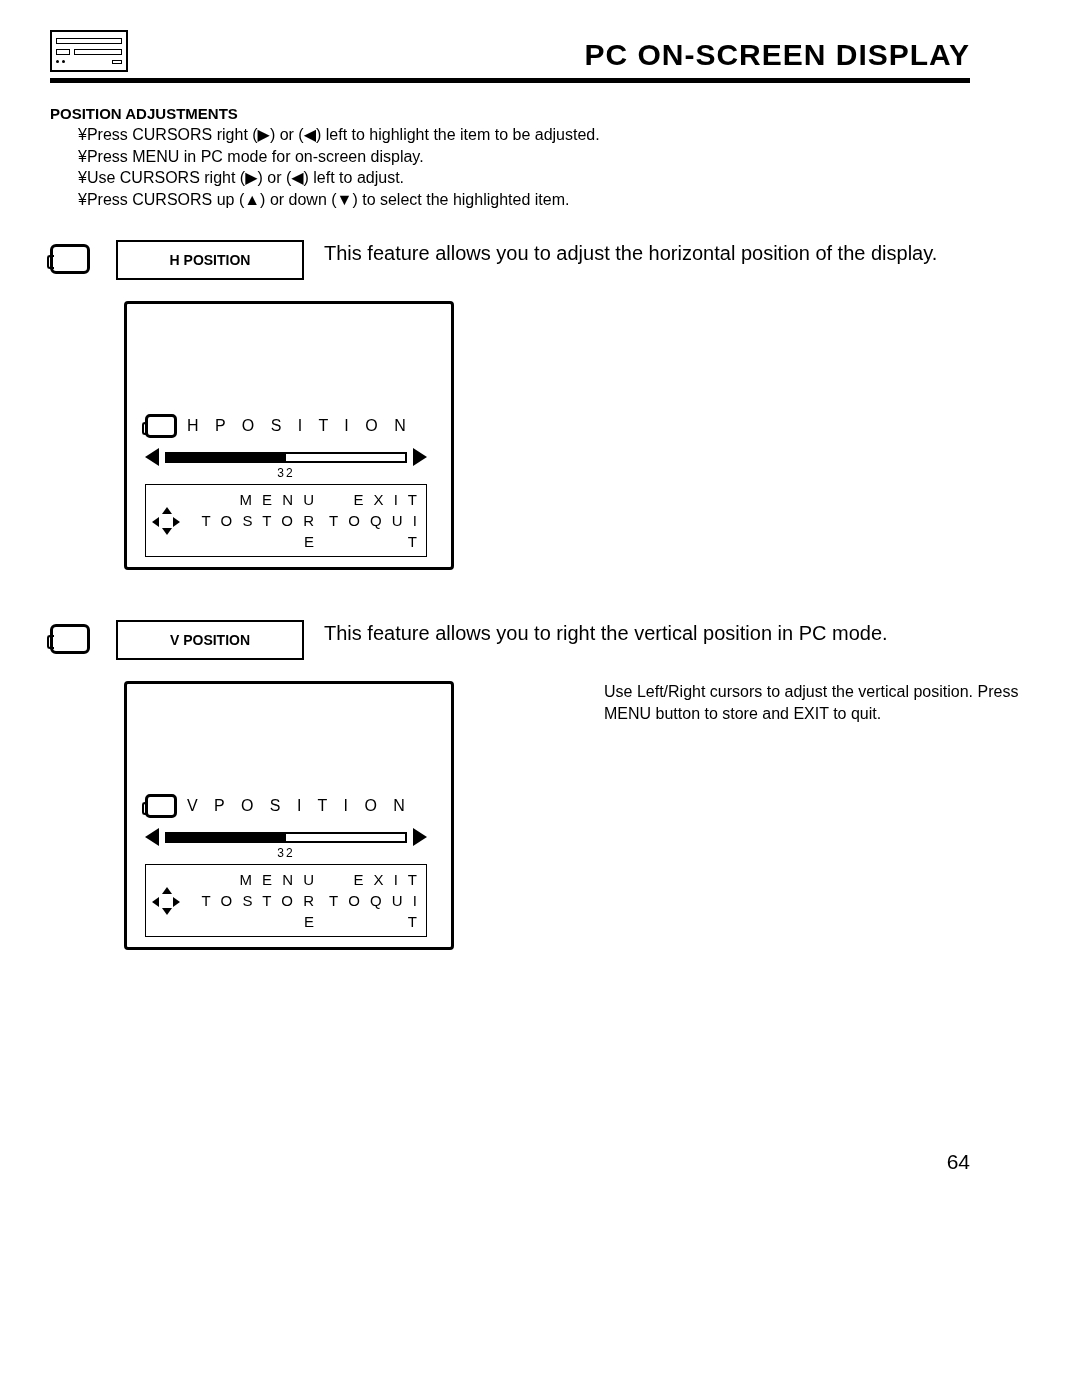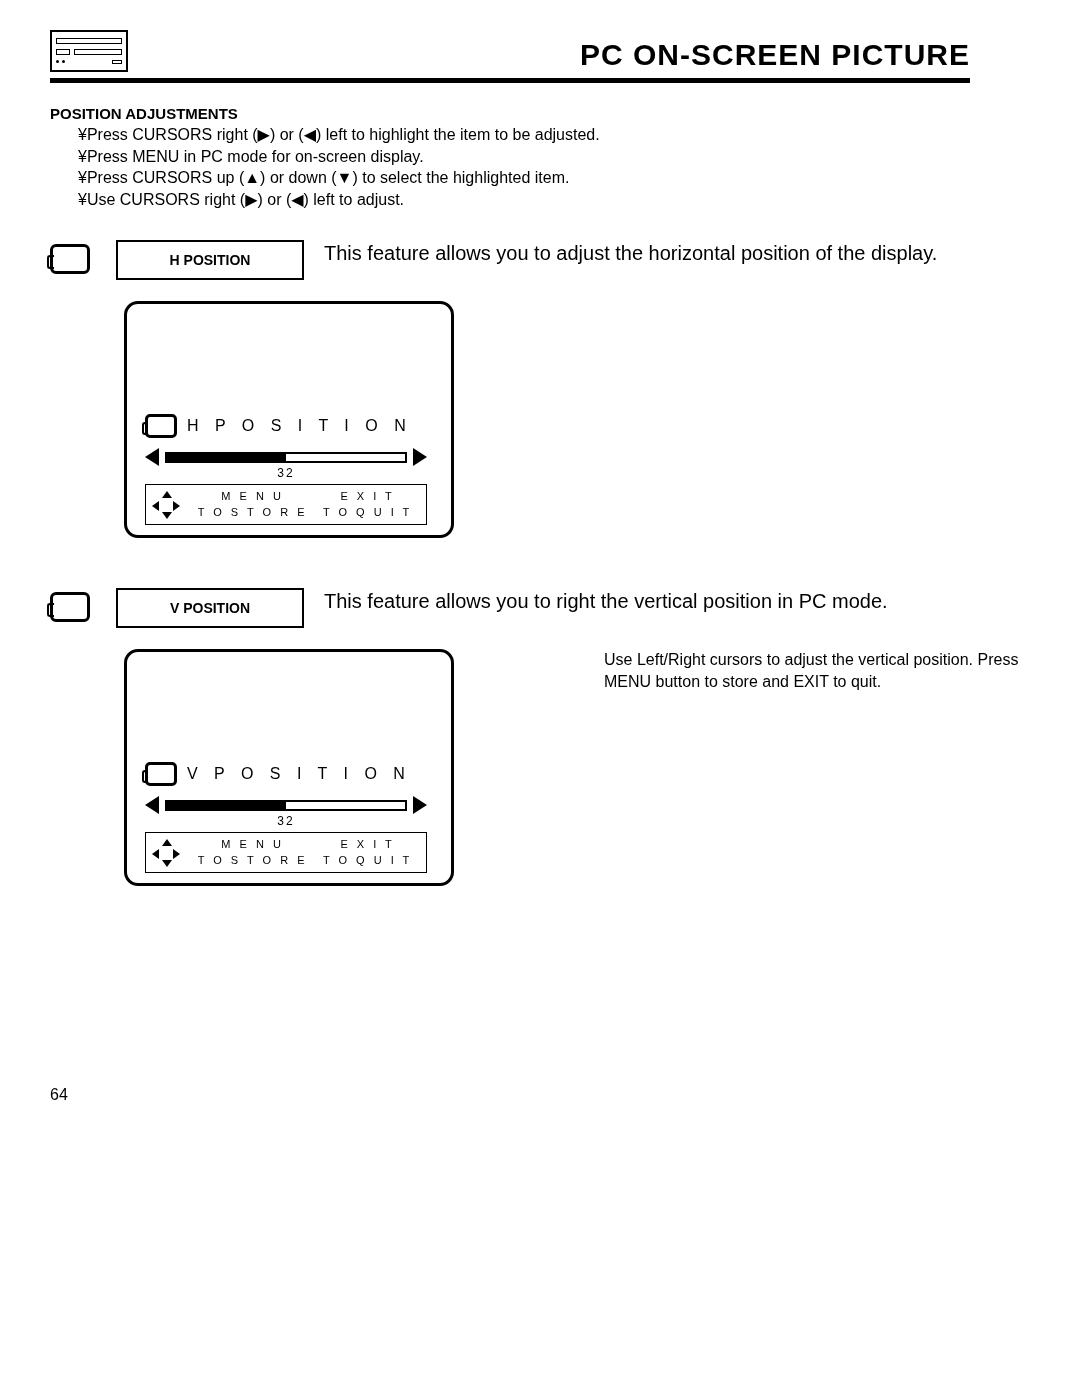--- a/index.html
+++ b/index.html
@@ -108,21 +108,21 @@
     left: 480px;
     width: 420px;
   }
   .feature-lower {
     position: relative;
     margin-left: 74px;
   }
   
   .osd {
     border: 3px solid #000;
-    border-radius: 14px;
+    border-radius: 4px;
     width: 330px;
     padding: 110px 24px 10px 18px;
     position: relative;
     margin-top: 21px;
   }
   .osd-title-row {
     display: flex;
     align-items: center;
     gap: 10px;
     margin-bottom: 10px;
@@ -184,28 +184,28 @@
   }
   .dpad .up,.dpad .down,.dpad .left,.dpad .right{position:absolute;width:0;height:0;}
   .dpad .up{left:10px;top:0;border-left:5px solid transparent;border-right:5px solid transparent;border-bottom:7px solid #000;}
   .dpad .down{left:10px;bottom:0;border-left:5px solid transparent;border-right:5px solid transparent;border-top:7px solid #000;}
   .dpad .left{left:0;top:10px;border-top:5px solid transparent;border-bottom:5px solid transparent;border-right:7px solid #000;}
   .dpad .right{right:0;top:10px;border-top:5px solid transparent;border-bottom:5px solid transparent;border-left:7px solid #000;}
   .footer-cols {
     flex: 1;
     display: flex;
     justify-content: space-around;
-    font-size: 11px;
+    font-size: 15px;
     letter-spacing: 3px;
-    text-align: center;
+    text-align: right;
     line-height: 1.4;
   }
   .page-num {
-    text-align: left;
-    font-size: 16px;
+    text-align: right;
+    font-size: 21px;
     margin-top: 200px;
   }
 </style>
 </head>
 <body>
 
 <div class="page">
 
   <div class="header-row">
     <div class="device-icon-box">
@@ -218,30 +218,30 @@
         </div>
       <div class="bar-row">
           <div class="dots">
             <div class="dot"></div>
             <div class="dot"></div>
           </div>
           <div style="flex:1"></div>
           <div class="narrow" style="width:10px;height:4px;"></div>
         </div>
     </div>
-    <div class="title">PC ON-SCREEN PICTURE</div>
+    <div class="title">PC ON-SCREEN DISPLAY</div>
   </div>
   <hr class="hr-thick">
 
   <div class="section-heading">POSITION ADJUSTMENTS</div>
   <div class="body-text">
     <div class="indent">¥Press CURSORS right (▶) or (◀) left to highlight the item to be adjusted.</div>
     <div class="indent">¥Press MENU in PC mode for on-screen display.</div>
+    <div class="indent">¥Use CURSORS right (▶) or (◀) left to adjust.</div>
     <div class="indent">¥Press CURSORS up (▲) or down (▼) to select the highlighted item.</div>
-    <div class="indent">¥Use CURSORS right (▶) or (◀) left to adjust.</div>
   </div>
 
   <div class="feature-block">
     <div class="feature-row">
       <div class="tv-icon"></div>
       <div class="label-box">H POSITION</div>
       <div class="feature-desc">This feature allows you to adjust the horizontal position of the display.</div>
     </div>
     <div class="feature-lower">
       <div class="osd">

